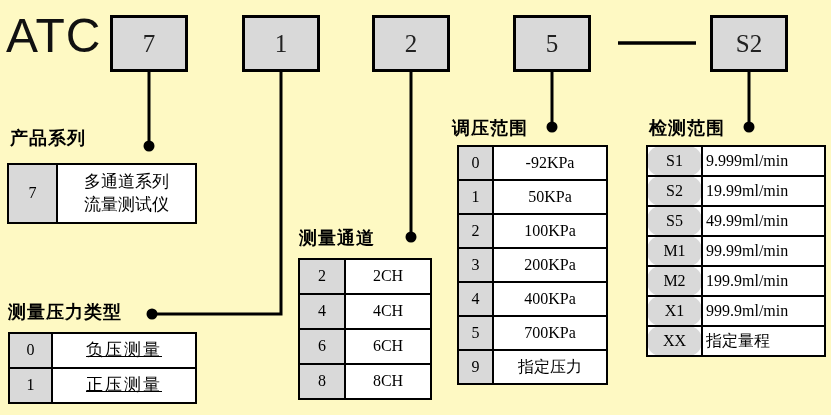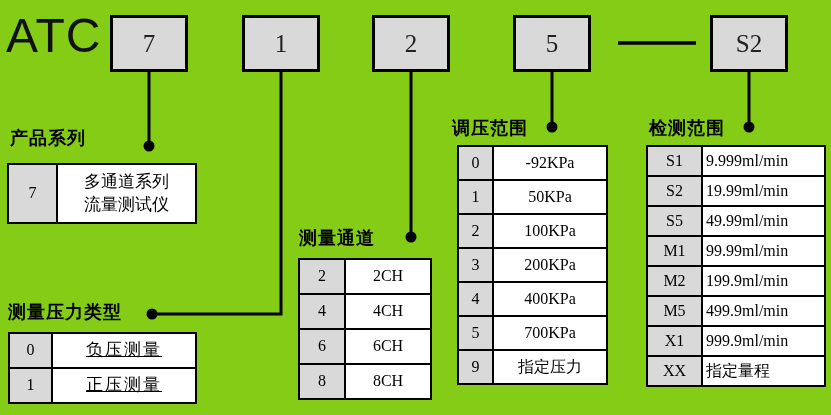--- a/index.html
+++ b/index.html
@@ -1,17 +1,17 @@
 <!DOCTYPE html>
 <html><head>
 <meta charset="utf-8">
 <style>
   html,body{margin:0;padding:0;background:#ffffff;}
   .canvas{
-    position:relative;width:831px;height:415px;background:#84cc16;
+    position:relative;width:831px;height:415px;background:#fef9c3;
     font-family:"Liberation Serif",serif;color:#000;overflow:hidden;
   }
   .atc-title{
     position:absolute;left:6px;top:8px;
     font-family:"Liberation Sans",sans-serif;
     font-size:48px;font-weight:500;letter-spacing:1px;color:#111;
   }
   .codebox{
     position:absolute;top:15px;width:78px;height:57px;box-sizing:border-box;
     background:#d9d9d9;border:3px solid #000;
@@ -42,21 +42,21 @@
   #tbl-pressure-type td{height:33px;}
   #tbl-pressure-type td.code{width:41px;}
   #tbl-pressure-type td.desc{font-size:17px;letter-spacing:2px;text-decoration:underline;}
   #tbl-channels{left:298px;top:258px;width:134px;}
   #tbl-channels td{height:33px;}
   #tbl-channels td.code{width:44px;}
   #tbl-pressure-range{left:457px;top:145px;width:151px;}
   #tbl-pressure-range td{height:32px;}
   #tbl-pressure-range td.code{width:33px;}
   #tbl-detect-range{left:646px;top:145px;width:180px;}
-  #tbl-detect-range td{height:28px;}
+  #tbl-detect-range td{height:28px;border-radius:14px;}
   #tbl-detect-range td.code{width:53px;}
   #tbl-detect-range td.desc{text-align:left;padding-left:3px;}
 </style>
 </head>
 <body>
 
 <div class="canvas">
 
   <div class="atc-title">ATC</div>
 
@@ -194,24 +194,20 @@
       </tr>
         <tr>
         <td class="code">M1</td>
         <td class="desc">99.99ml/min</td>
       </tr>
         <tr>
         <td class="code">M2</td>
         <td class="desc">199.9ml/min</td>
       </tr>
         <tr>
-        <td class="code">M5</td>
-        <td class="desc">499.9ml/min</td>
-      </tr>
-        <tr>
         <td class="code">X1</td>
         <td class="desc">999.9ml/min</td>
       </tr>
         <tr>
         <td class="code">XX</td>
         <td class="desc">指定量程</td>
       </tr>
       </tbody>
   </table>
 

